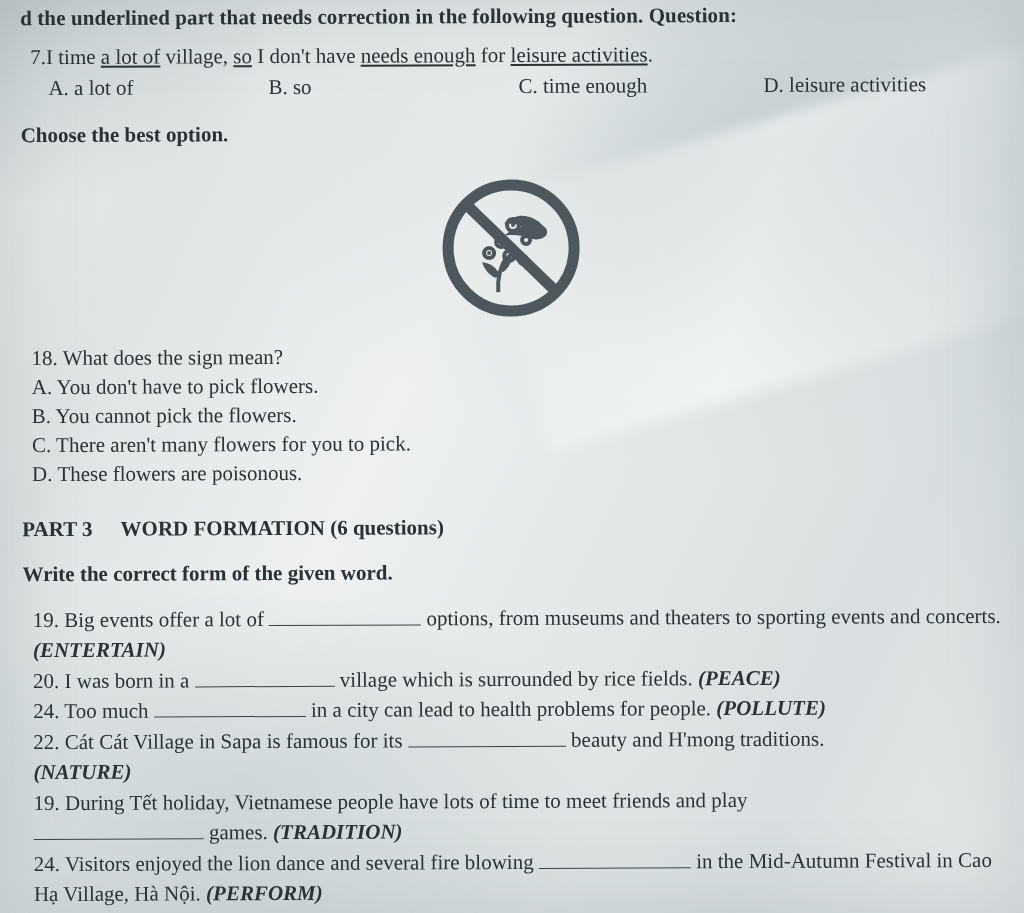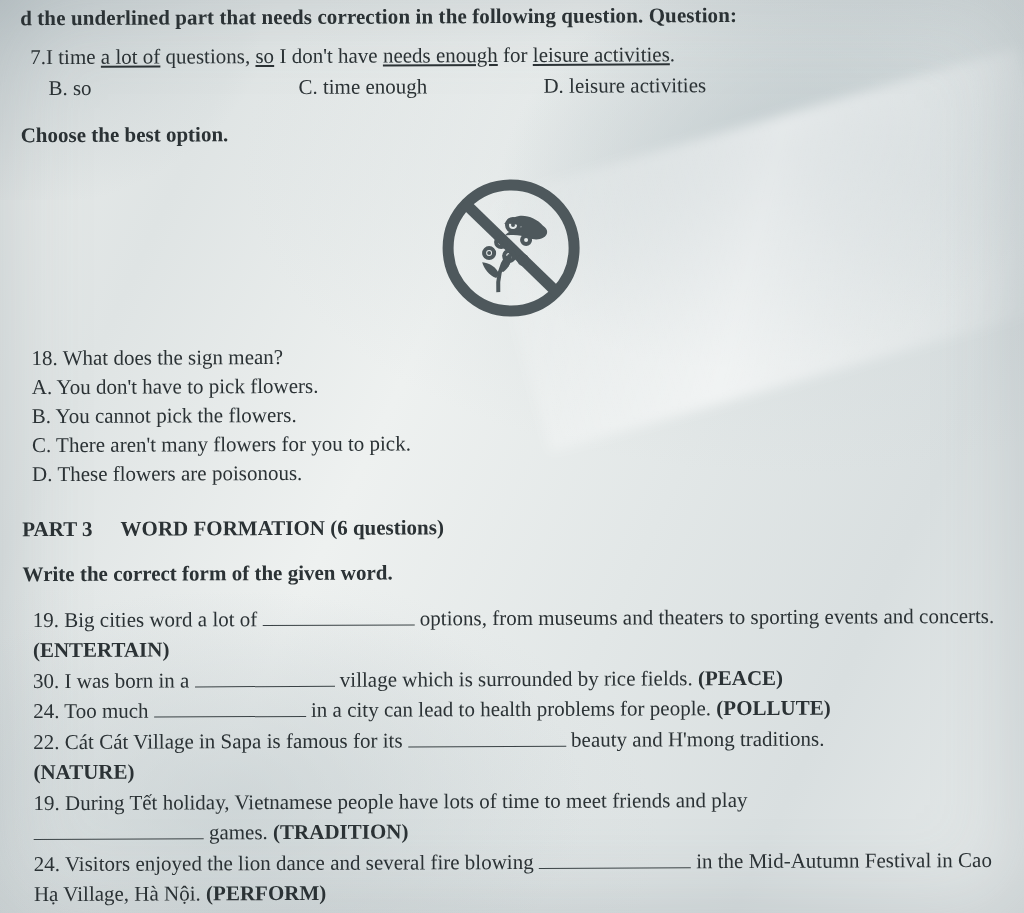--- a/index.html
+++ b/index.html
@@ -128,21 +128,21 @@
   }
   .blank {
     display: inline-block;
     border-bottom: 1.5px solid #3a4245;
     vertical-align: baseline;
   }
   .b-150 { width: 152px; }
   .b-140 { width: 140px; }
   .b-160 { width: 158px; }
   .b-170 { width: 170px; }
-  .ital { font-weight: bold; }
+  .ital { font-style: italic; font-weight: bold; }
   .tilt {
     
     transform: rotate(-0.25deg);
   }
 </style>
 </head>
 <body>
 
 <div id="page">
 
@@ -152,24 +152,25 @@
   <div class="shade shade-left-top"></div>
   <div class="shade shade-vignette"></div>
 
   <div class="content tilt">
 
     <div class="q-head">
       <span>d the underlined part that needs correction in the following question. Question:</span>
     </div>
 
     <div class="q7">
-      <span>7.</span><span>I time </span><span class="u">a lot of</span><span> questions, </span><span class="u">so</span><span> I don't have </span><span class="u">needs enough</span><span> for </span><span class="u">leisure activities</span><span>.</span>
+      <span>7.</span><span>I time </span><span class="u">a lot of</span><span> village, </span><span class="u">so</span><span> I don't have </span><span class="u">needs enough</span><span> for </span><span class="u">leisure activities</span><span>.</span>
     </div>
 
     <div class="opts">
+      <div class="opt-a">A. a lot of</div>
       <div class="opt-b">B. so</div>
       <div class="opt-c">C. time enough</div>
       <div class="opt-d">D. leisure activities</div>
     </div>
 
     <div class="choose">Choose the best option.</div>
 
     <div class="sign-wrap">
       <div class="sign">
         <svg viewBox="0 0 160 160" width="160" height="160" aria-hidden="true">
@@ -214,25 +215,25 @@
 
     <div class="part3">
       <span>PART 3</span><span class="sp"></span><span>WORD FORMATION (6 questions)</span>
     </div>
 
     <div class="instr">Write the correct form of the given word.</div>
 
     <div class="items">
 
       <div class="item">
-        <span>19.</span><span> Big cities word a lot of </span><span class="blank b-150"></span><span> options, from museums and theaters to sporting events and concerts. </span><span class="ital">(ENTERTAIN)</span>
-      </div>
-
-      <div class="item">
-        <span>30.</span><span> I was born in a </span><span class="blank b-140"></span><span> village which is surrounded by rice fields. </span><span class="ital">(PEACE)</span>
+        <span>19.</span><span> Big events offer a lot of </span><span class="blank b-150"></span><span> options, from museums and theaters to sporting events and concerts. </span><span class="ital">(ENTERTAIN)</span>
+      </div>
+
+      <div class="item">
+        <span>20.</span><span> I was born in a </span><span class="blank b-140"></span><span> village which is surrounded by rice fields. </span><span class="ital">(PEACE)</span>
       </div>
 
       <div class="item">
         <span>24.</span><span> Too much </span><span class="blank b-150"></span><span> in a city can lead to health problems for people. </span><span class="ital">(POLLUTE)</span>
       </div>
 
       <div class="item">
         <span>22.</span><span> Cát Cát Village in Sapa is famous for its </span><span class="blank b-160"></span><span> beauty and H'mong traditions.</span><br><span class="ital">(NATURE)</span>
       </div>
 

